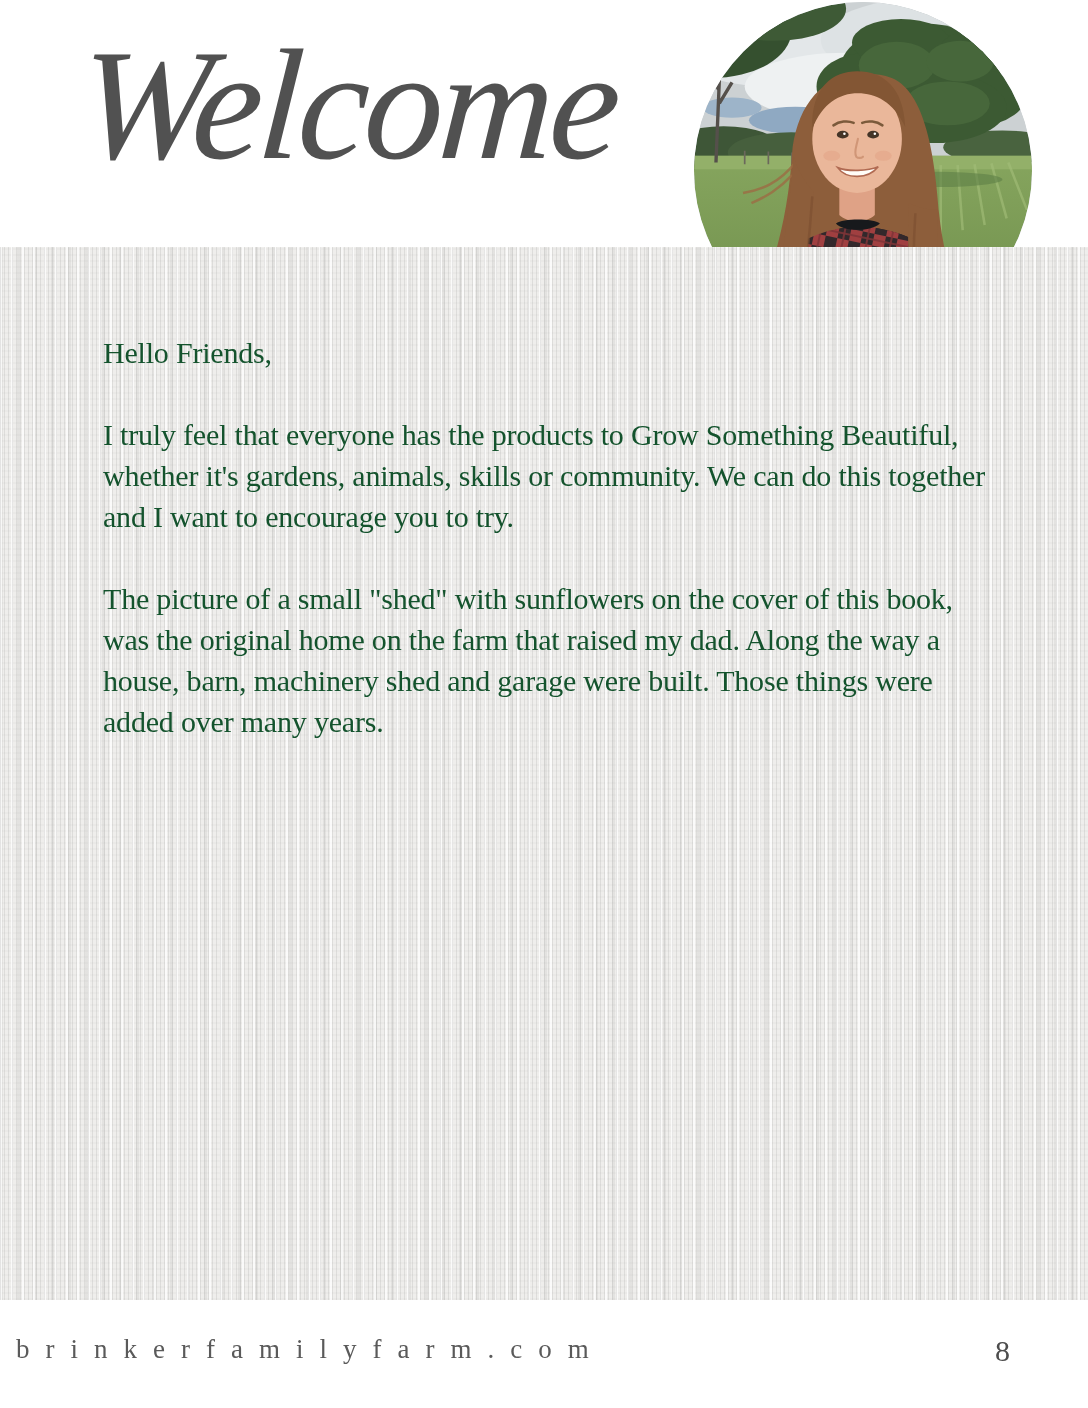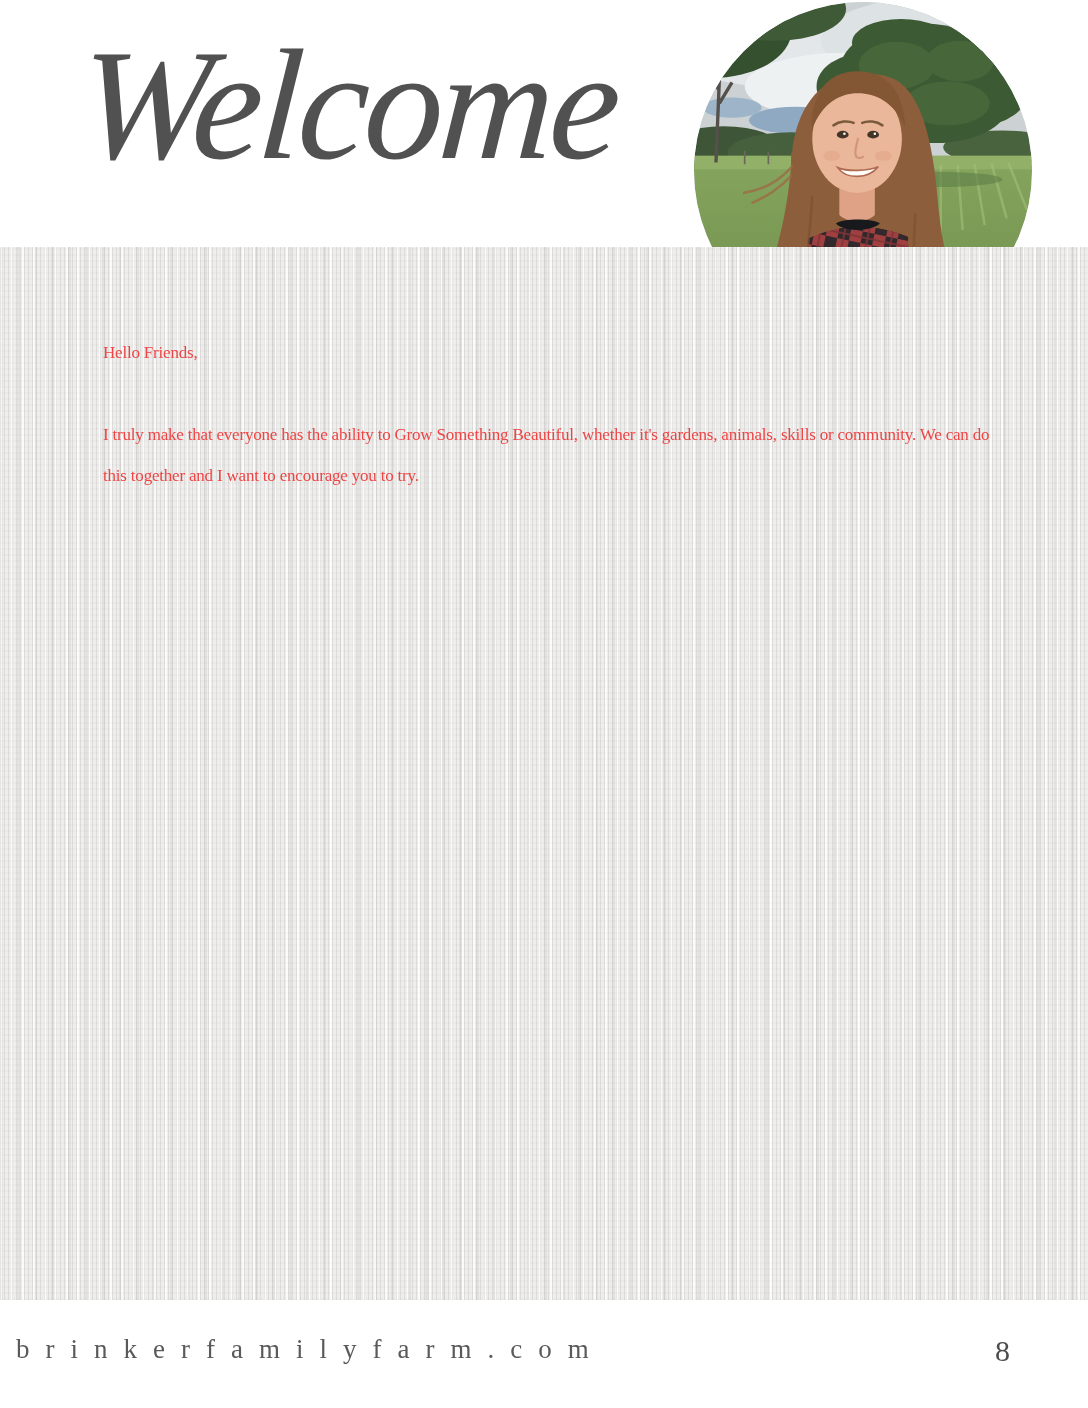--- a/index.html
+++ b/index.html
@@ -32,22 +32,22 @@
     background-image:
       repeating-linear-gradient(90deg, rgba(158,158,156,0.22) 0px, rgba(158,158,156,0.22) 1px, transparent 1px, transparent 4px),
       repeating-linear-gradient(90deg, rgba(255,255,255,0.75) 0px, rgba(255,255,255,0.75) 2px, transparent 2px, transparent 11px),
       repeating-linear-gradient(90deg, rgba(148,148,146,0.13) 0px, rgba(148,148,146,0.13) 3px, transparent 3px, transparent 17px),
       repeating-linear-gradient(0deg, rgba(168,168,166,0.07) 0px, rgba(168,168,166,0.07) 2px, transparent 2px, transparent 6px);
   }
 
   
   .letter-body {
     position:absolute; left:103px; top:332px; width:895px;
-    font-size:17px; line-height:41px; letter-spacing:-0.2px;
-    color:#ef4444;
+    font-size:30px; line-height:41px; letter-spacing:-0.2px;
+    color:#14532d;
   }
   .letter-body p { margin:0 0 41px 0; }
 
   
   .page-footer {
     position:absolute; left:0; top:1334px; width:1088px; height:44px;
     color:#525252;
   }
   .website-url {
     display:block; text-align:left;
@@ -153,21 +153,22 @@
         <path d="M288,246 C286,300 292,345 302,392 L262,400 C254,330 252,282 254,238 C266,244 278,246 288,246 Z" fill="#8d5e3b"></path>
         <path d="M140,230 C136,290 130,340 122,392 M262,250 C258,310 260,350 266,396" stroke="#7c4f30" stroke-width="3" fill="none" opacity="0.6"></path>
       </g>
     </svg>
   </div>
 
   <div class="texture-band"></div>
 
   <div class="letter-body">
     <p>Hello Friends,</p>
-    <p>I truly make that everyone has the ability to Grow Something Beautiful, whether it's gardens, animals, skills or community. We can do this together and I want to encourage you to try.</p>
+    <p>I truly feel that everyone has the products to Grow Something Beautiful, whether it's gardens, animals, skills or community. We can do this together and I want to encourage you to try.</p>
+    <p>The picture of a small "shed" with sunflowers on the cover of this book, was the original home on the farm that raised my dad. Along the way a house, barn, machinery shed and garage were built. Those things were added over many years.</p>
   </div>
 
   <div class="page-footer">
     <span class="website-url">brinkerfamilyfarm.com</span>
     <span class="page-number">8</span>
   </div>
 
 </div>
 
 </body></html>

